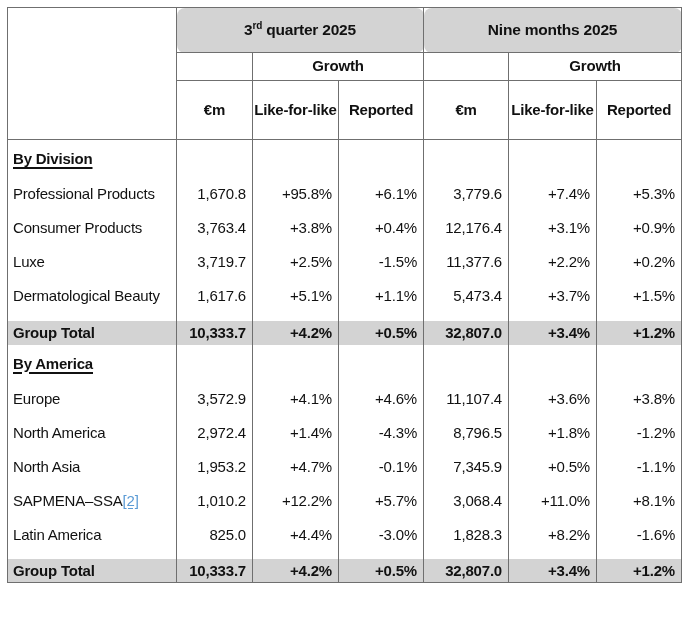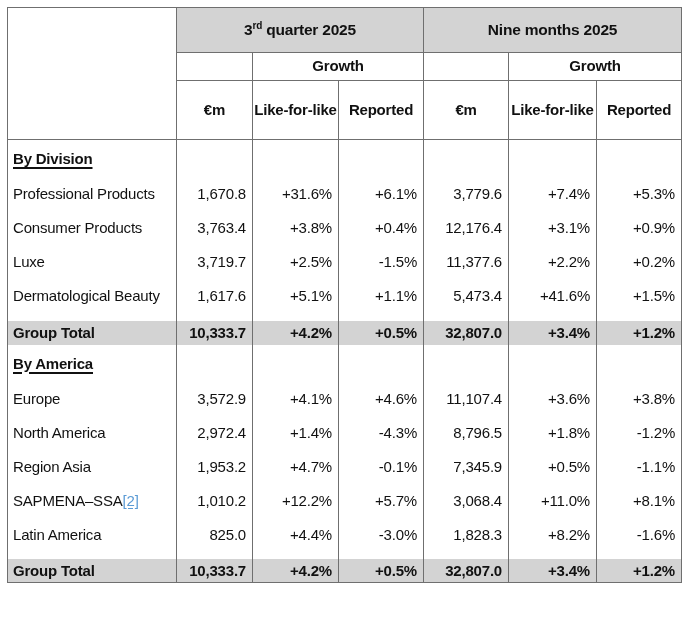--- a/index.html
+++ b/index.html
@@ -20,21 +20,21 @@
     border:1.5px solid var(--border);
   }
   td{
     border-left:1.5px solid var(--border);
     border-right:1.5px solid var(--border);
     font-size:15px;vertical-align:middle;padding:0;overflow:hidden;
     letter-spacing:-0.2px;
   }
   .hb{border-bottom:1.5px solid var(--border);}
   .gray{background:var(--header-fill);}
-  .period{text-align:center;font-weight:bold;font-size:15.5px;}
+  .period{text-align:center;font-weight:bold;font-size:15.5px;border-radius:8px;}
   tr.h1{height:45px;}
   tr.h2{height:28px;}
   tr.h2 td{vertical-align:top;text-align:center;font-weight:bold;padding-top:4px;}
   tr.h3{height:59px;}
   .colh{text-align:center;font-weight:bold;line-height:1.25;}
   tr.sec{height:37px;margin-left:28px;}
   tr.r{height:34px;}
   tr.sp{height:8px;}
   tr.sp2{height:7px;}
   tr.tot{height:24px;}
@@ -89,21 +89,21 @@
       <td></td>
           <td></td>
           <td></td>
       <td></td>
           <td></td>
           <td></td>
     </tr>
     <tr class="r">
       <td class="lbl">Professional Products</td>
       <td class="num">1,670.8</td>
-      <td class="num">+31.6%</td>
+      <td class="num">+95.8%</td>
       <td class="num">+6.1%</td>
       <td class="num">3,779.6</td>
       <td class="num">+7.4%</td>
       <td class="num">+5.3%</td>
     </tr>
     <tr class="r">
       <td class="lbl">Consumer Products</td>
       <td class="num">3,763.4</td>
       <td class="num">+3.8%</td>
       <td class="num">+0.4%</td>
@@ -119,21 +119,21 @@
       <td class="num">11,377.6</td>
       <td class="num">+2.2%</td>
       <td class="num">+0.2%</td>
     </tr>
     <tr class="r">
       <td class="lbl">Dermatological Beauty</td>
       <td class="num">1,617.6</td>
       <td class="num">+5.1%</td>
       <td class="num">+1.1%</td>
       <td class="num">5,473.4</td>
-      <td class="num">+41.6%</td>
+      <td class="num">+3.7%</td>
       <td class="num">+1.5%</td>
     </tr>
     <tr class="sp">
       <td></td>
           <td></td>
           <td></td>
           <td></td>
       <td></td>
           <td></td>
           <td></td>
@@ -169,21 +169,21 @@
     <tr class="r">
       <td class="lbl">North America</td>
       <td class="num">2,972.4</td>
       <td class="num">+1.4%</td>
       <td class="num">-4.3%</td>
       <td class="num">8,796.5</td>
       <td class="num">+1.8%</td>
       <td class="num">-1.2%</td>
     </tr>
     <tr class="r">
-      <td class="lbl">Region Asia</td>
+      <td class="lbl">North Asia</td>
       <td class="num">1,953.2</td>
       <td class="num">+4.7%</td>
       <td class="num">-0.1%</td>
       <td class="num">7,345.9</td>
       <td class="num">+0.5%</td>
       <td class="num">-1.1%</td>
     </tr>
     <tr class="r">
       <td class="lbl"><span>SAPMENA–SSA</span><a class="fn">[2]</a></td>
       <td class="num">1,010.2</td>

